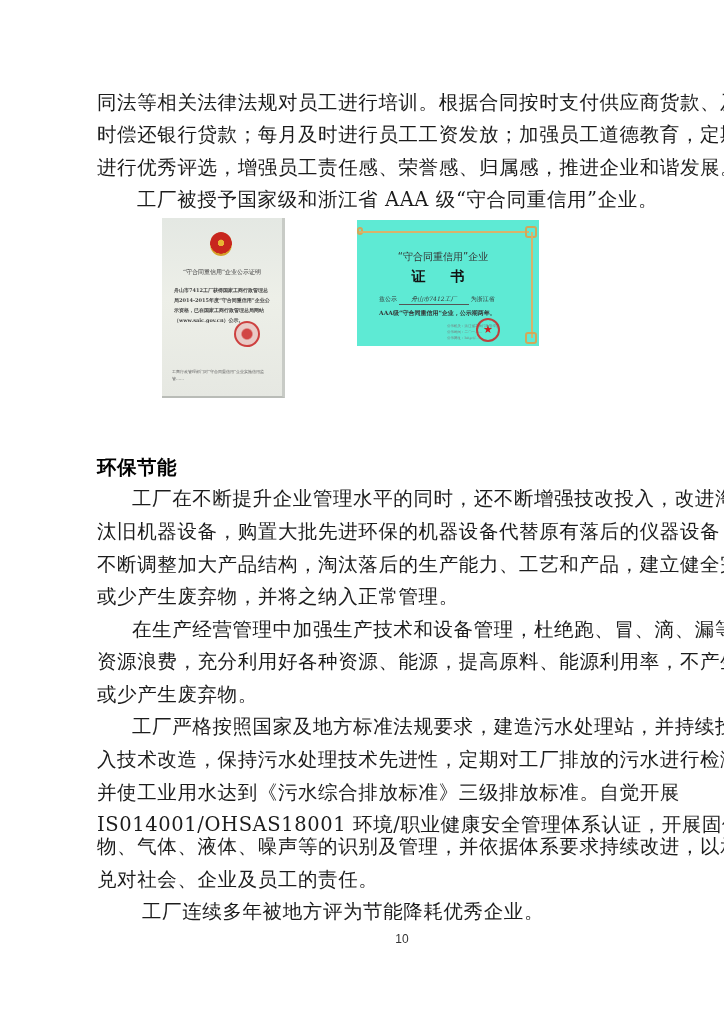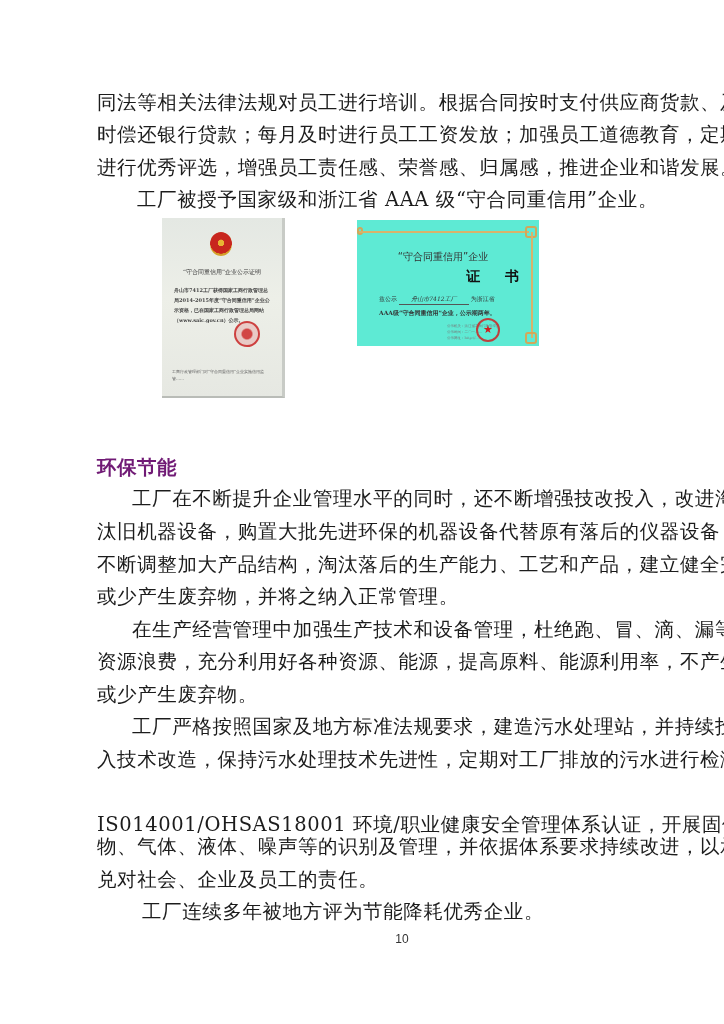--- a/index.html
+++ b/index.html
@@ -37,21 +37,21 @@
     .heading {
       position: absolute;
       left: 97px;
       top: 452px;
       height: 32px;
       line-height: 32px;
       font-size: 19.5px;
       font-weight: bold;
       font-family: "DejaVu Sans", "Liberation Sans", sans-serif;
       letter-spacing: 0.5px;
-      color: #701a75;
+      color: #000000;
     }
     .page-number {
       position: absolute;
       left: 352px;
       top: 932px;
       width: 24px;
       text-align: center;
       font-size: 12px;
       font-family: "Liberation Sans", sans-serif;
       color: #333;
@@ -168,21 +168,21 @@
       text-align: center;
       font-size: 10px;
       color: #333;
       font-family: "DejaVu Sans", sans-serif;
       white-space: nowrap;
     }
     .cert-scan .sheading {
       position: absolute;
       left: 0; right: 10px;
       top: 48px;
-      text-align: right;
+      text-align: center;
       font-size: 14px;
       font-weight: bold;
       color: #111;
       letter-spacing: 10px;
     }
     .cert-scan .sline1 {
       position: absolute;
       left: 22px;
       top: 75px;
       font-size: 6px;
@@ -282,20 +282,21 @@
   <div class="line" style="top:516px;">汰旧机器设备，购置大批先进环保的机器设备代替原有落后的仪器设备；</div>
   <div class="line" style="top:549px;">不断调整加大产品结构，淘汰落后的生产能力、工艺和产品，建立健全完</div>
   <div class="line" style="top:581px;">或少产生废弃物，并将之纳入正常管理。</div>
 
   <div class="line indent" style="top:614px;">在生产经营管理中加强生产技术和设备管理，杜绝跑、冒、滴、漏等</div>
   <div class="line" style="top:646px;">资源浪费，充分利用好各种资源、能源，提高原料、能源利用率，不产生</div>
   <div class="line" style="top:679px;">或少产生废弃物。</div>
 
   <div class="line indent" style="top:711px;">工厂严格按照国家及地方标准法规要求，建造污水处理站，并持续投</div>
   <div class="line" style="top:744px;">入技术改造，保持污水处理技术先进性，定期对工厂排放的污水进行检测，</div>
+  <div class="line" style="top:777px;">并使工业用水达到《污水综合排放标准》三级排放标准。自觉开展</div>
   <div class="line" style="top:809px;">IS014001/OHSAS18001 环境/职业健康安全管理体系认证，开展固体废弃</div>
   <div class="line" style="top:831px;">物、气体、液体、噪声等的识别及管理，并依据体系要求持续改进，以承</div>
   <div class="line" style="top:864px;">兑对社会、企业及员工的责任。</div>
 
   <div class="line indent2" style="top:896px;">工厂连续多年被地方评为节能降耗优秀企业。</div>
 
   <div class="page-number">10</div>
 </div>
 
 </body></html>

